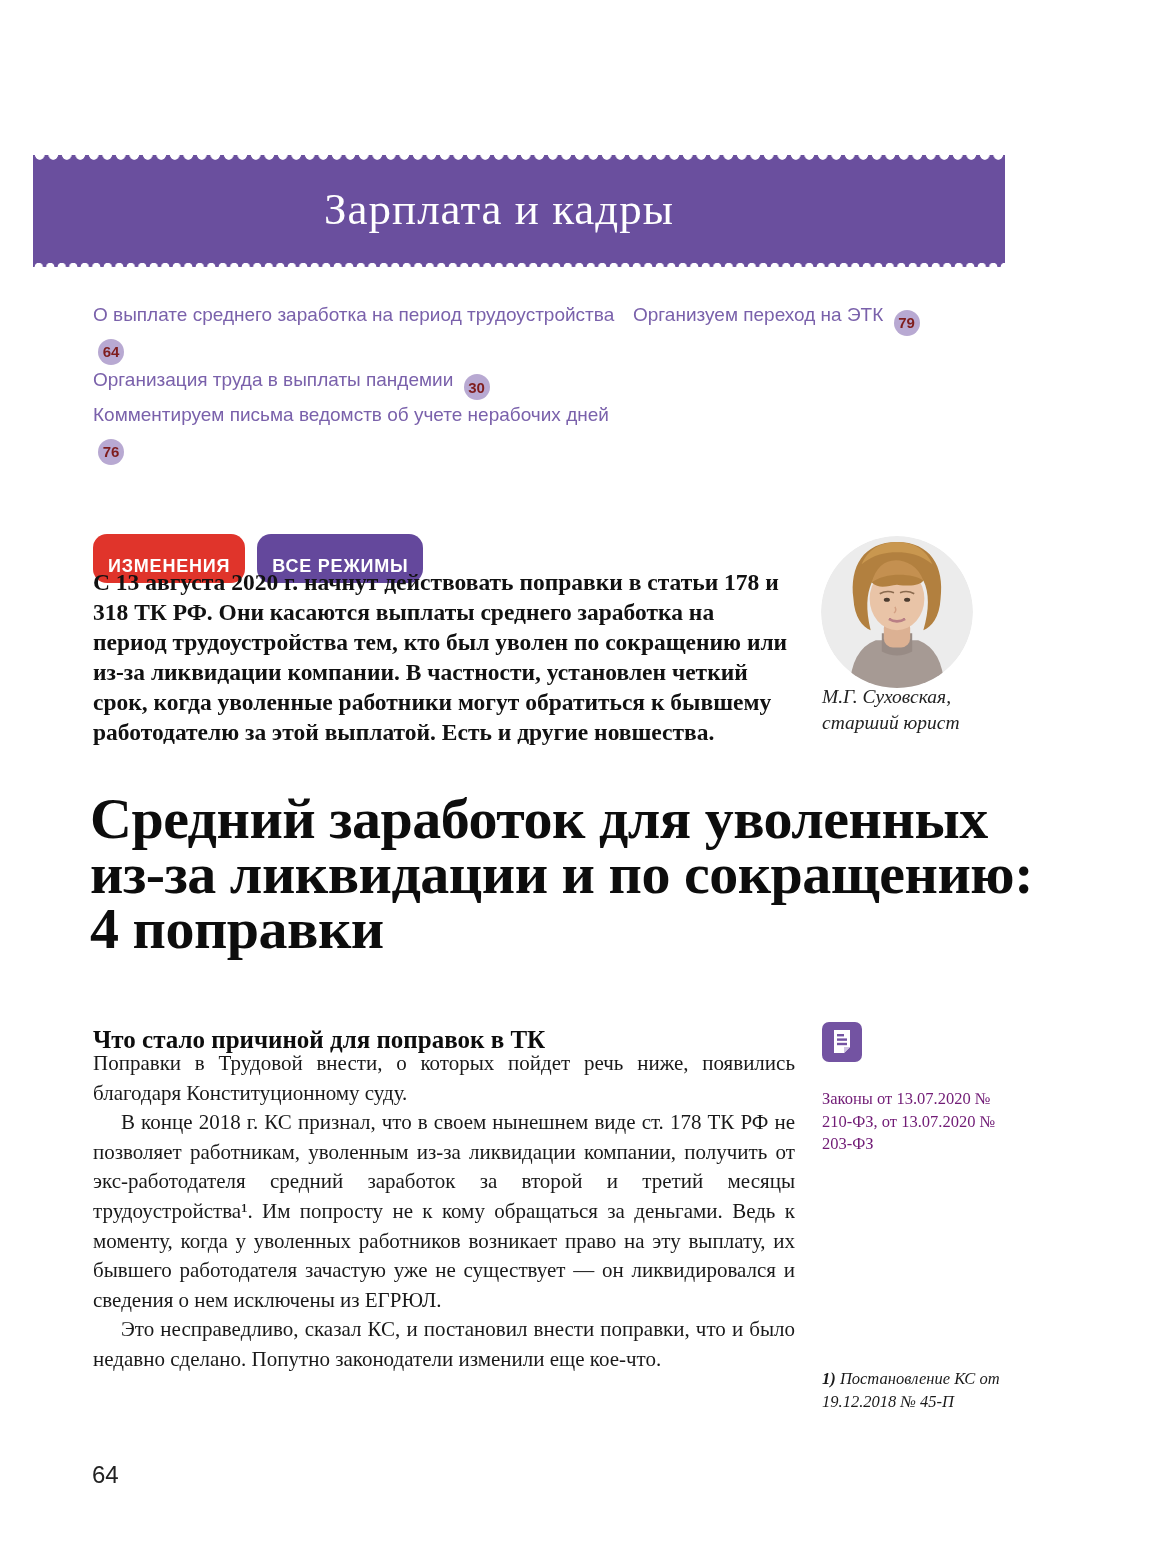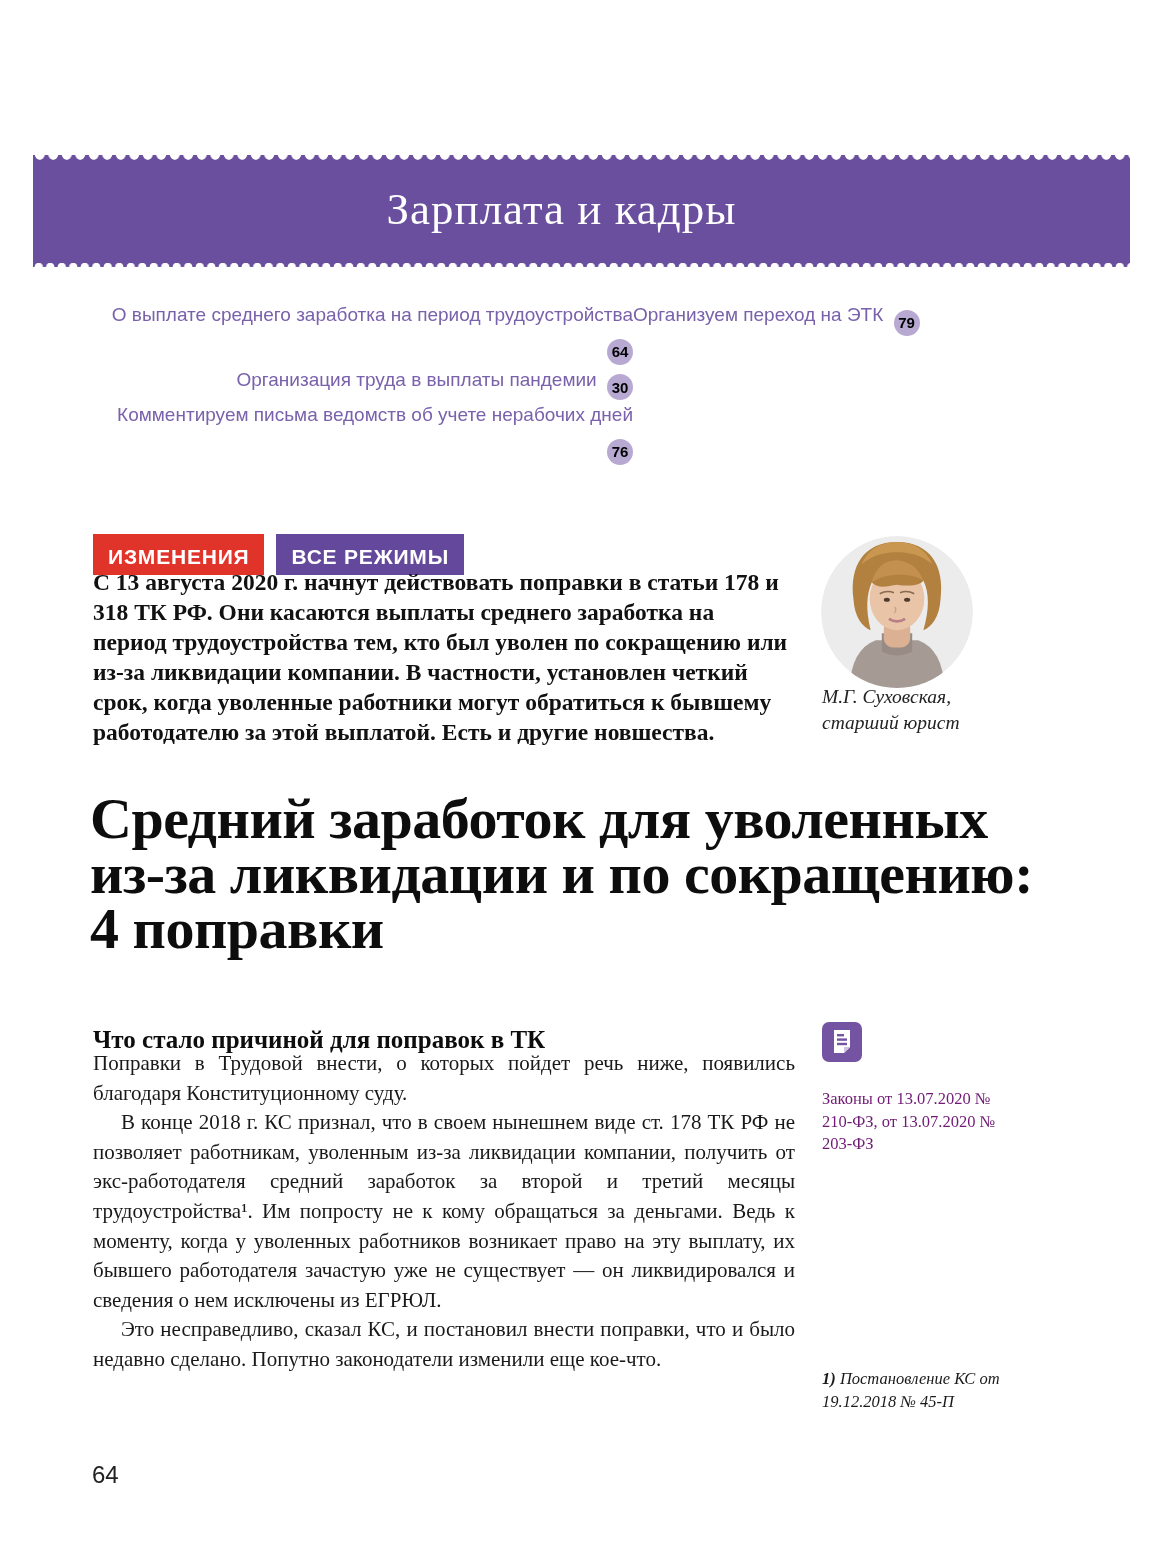--- a/index.html
+++ b/index.html
@@ -1,44 +1,44 @@
 <!DOCTYPE html>
 <html><head>
 <meta charset="utf-8">
 <style>
   html,body{margin:0;padding:0;background:#fff;}
   .page{position:relative;width:1163px;height:1559px;background:#ffffff;overflow:hidden;
         font-family:"Liberation Serif",serif;color:#1a1a1a;}
 
   
-  .banner{position:absolute;left:33px;top:155px;width:1097px;height:112px;background:#6a4f9e;}
+  .banner{position:absolute;left:33px;top:155px;width:972px;height:112px;background:#6a4f9e;}
   .banner .edge-top{position:absolute;top:0;left:0;right:0;height:8px;
         background-image:radial-gradient(circle at 6.75px 0px,#ffffff 4.4px,rgba(255,255,255,0) 5px);
         background-size:13.5px 8px;background-repeat:repeat-x;}
   .banner .edge-bottom{position:absolute;bottom:0;left:0;right:0;height:7px;
         background-image:radial-gradient(circle at 5.75px 7px,#ffffff 3.9px,rgba(255,255,255,0) 4.5px);
         background-size:11.5px 7px;background-repeat:repeat-x;}
   .banner-title{position:absolute;left:0;right:40px;top:50%;transform:translateY(-54%);
         text-align:center;color:#ffffff;font-size:45px;font-weight:400;letter-spacing:1px;}
 
   
   .toc-col{position:absolute;top:300px;font-family:"Liberation Sans",sans-serif;
         font-size:19px;line-height:29px;color:#7a61ab;}
-  .toc-left{left:93px;width:540px;text-align:right;}
+  .toc-left{left:93px;width:540px;}
   .toc-right{left:633px;width:400px;}
   .toc-item{display:block;text-decoration:none;color:#7a61ab;}
   .pagenum-circle{display:inline-flex;align-items:center;justify-content:center;
-        width:26px;height:26px;border-radius:50%;background:#b8a9d2;color:#000000;
+        width:26px;height:26px;border-radius:50%;background:#b8a9d2;color:#7f1d1d;
         font-size:15px;font-weight:700;margin-left:5px;vertical-align:-7px;}
 
   
   .badges{position:absolute;left:93px;top:534px;display:flex;gap:12px;
         font-family:"Liberation Sans",sans-serif;}
-  .badge{display:inline-block;padding:11px 15px 6px;color:#ffffff;font-weight:700;
-        font-size:21px;letter-spacing:.8px;}
+  .badge{display:inline-block;padding:22px 15px 6px;color:#ffffff;font-weight:700;
+        font-size:18px;letter-spacing:.8px;border-radius:14px;}
   .badge-red{background:#e0342b;}
   .badge-purple{background:#64489c;}
 
   
   .lede{position:absolute;left:93px;top:567px;width:700px;font-weight:700;
         font-size:23.5px;line-height:30px;color:#111;}
 
   
   .author-photo{position:absolute;left:821px;top:536px;width:152px;height:152px;
         border-radius:50%;overflow:hidden;}

